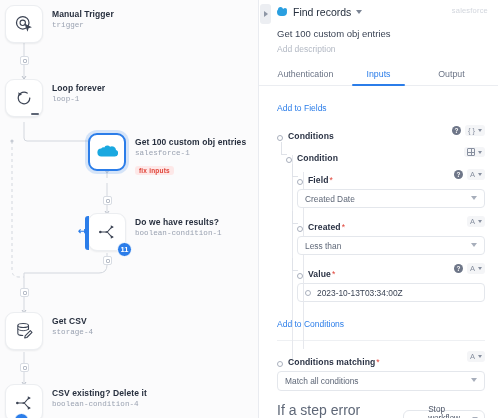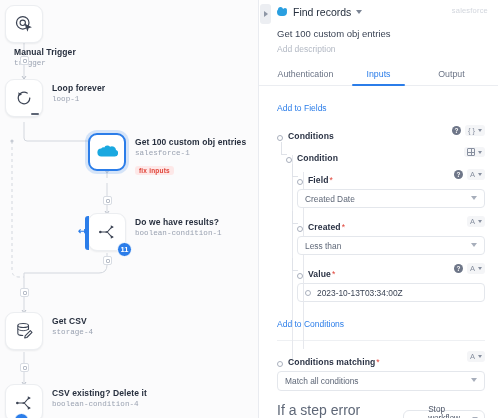--- a/index.html
+++ b/index.html
@@ -322,21 +322,21 @@
       <line x1="107" y1="172" x2="107" y2="178" stroke="#d3d7de" stroke-width="1"></line>
       <line x1="107" y1="183" x2="107" y2="213" stroke="#d3d7de" stroke-width="1" marker-end="url(#ar)"></line>
       <line x1="107" y1="253" x2="107" y2="265" stroke="#d3d7de" stroke-width="1"></line>
       <path d="M107,265 Q107,273 99,273 L24,273" fill="none" stroke="#d3d7de" stroke-width="1"></path>
       <path d="M12,141 L12,270 Q12,277 19,277 L24,277" fill="none" stroke="#d3d7de" stroke-width="1" stroke-dasharray="3 3"></path>
       <line x1="24" y1="273" x2="24" y2="312" stroke="#d3d7de" stroke-width="1" marker-end="url(#ar)"></line>
       <line x1="24" y1="352" x2="24" y2="384" stroke="#d3d7de" stroke-width="1" marker-end="url(#ar)"></line>
       <circle cx="12" cy="141" r="1.6" fill="#c6cbd4"></circle>
     </svg>
 
-    <div class="node" style="left:5px; top:5px;flex-direction:column;">
+    <div class="node" style="left:5px; top:5px;">
       <div class="node-box">
         <svg width="20" height="20" viewBox="0 0 24 24">
           <circle cx="10.5" cy="10.5" r="7.5" fill="none" stroke="#3c4454" stroke-width="1.5"></circle>
           <circle cx="10.5" cy="10.5" r="3.2" fill="none" stroke="#3c4454" stroke-width="1.3"></circle>
           <path d="M12.5 11.5 L21.5 16 L17.5 17.2 L16.2 21.3 Z" fill="#3c4454"></path>
         </svg>
       </div>
       <div class="node-labels">
         <div class="node-title">Manual Trigger</div>
         <div class="node-sub">trigger</div>

